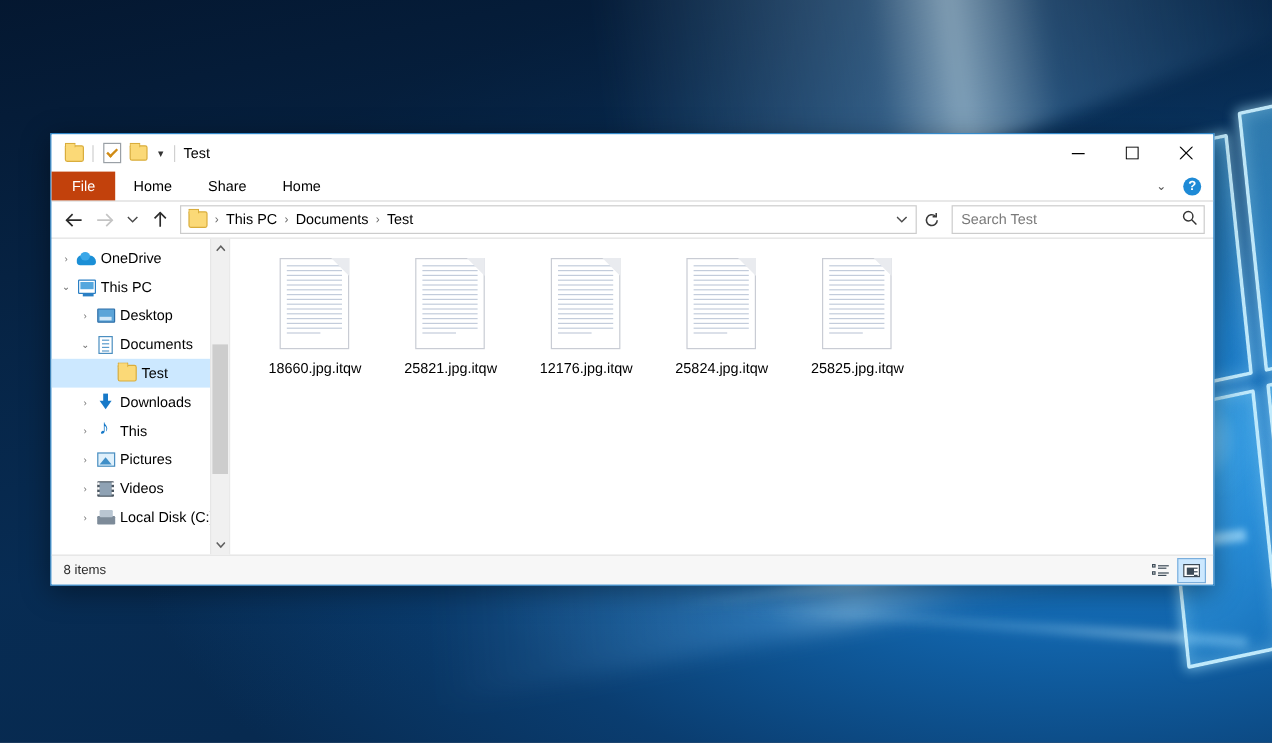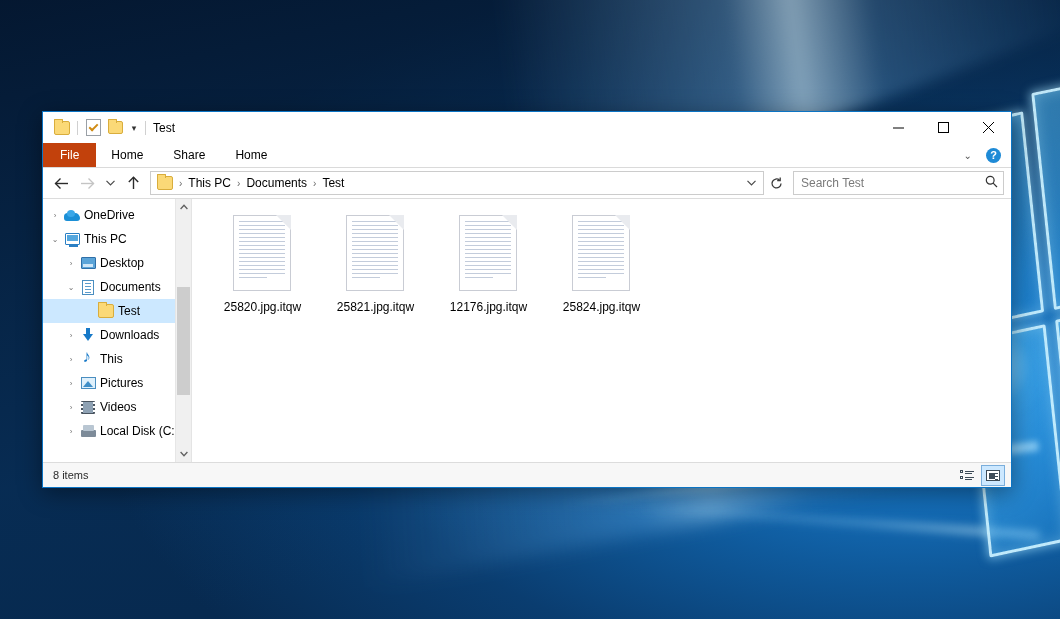--- a/index.html
+++ b/index.html
@@ -896,21 +896,21 @@
                   <i></i>
                   <i></i>
                   <i></i>
                   <i></i>
                   <i></i>
                   <i class="short"></i>
               </div>
               <div class="fold"></div>
             </div>
           </div>
-          <div class="fi-label">25820.jpg.itqw</div>
+          <div class="fi-label">18660.jpg.itqw</div>
         </div>
 
         <div class="fileitem">
           <div class="fi-icon">
             <div class="page">
               <div class="lines">
                 <i></i>
                   <i></i>
                   <i></i>
                   <i></i>
@@ -978,20 +978,45 @@
                   <i></i>
                   <i></i>
                   <i class="short"></i>
               </div>
               <div class="fold"></div>
             </div>
           </div>
           <div class="fi-label">25824.jpg.itqw</div>
         </div>
 
+        <div class="fileitem">
+          <div class="fi-icon">
+            <div class="page">
+              <div class="lines">
+                <i></i>
+                  <i></i>
+                  <i></i>
+                  <i></i>
+                  <i></i>
+                  <i></i>
+                  <i></i>
+                  <i></i>
+                  <i></i>
+                  <i></i>
+                  <i></i>
+                  <i></i>
+                  <i></i>
+                  <i></i>
+                  <i class="short"></i>
+              </div>
+              <div class="fold"></div>
+            </div>
+          </div>
+          <div class="fi-label">25825.jpg.itqw</div>
+        </div>
 
       </div>
     </div>
   </div>
 
   <div class="statusbar">
     <span>8 items</span>
     <span class="sb-spacer"></span>
     <div class="viewbtn">
       <span class="vb-details">

